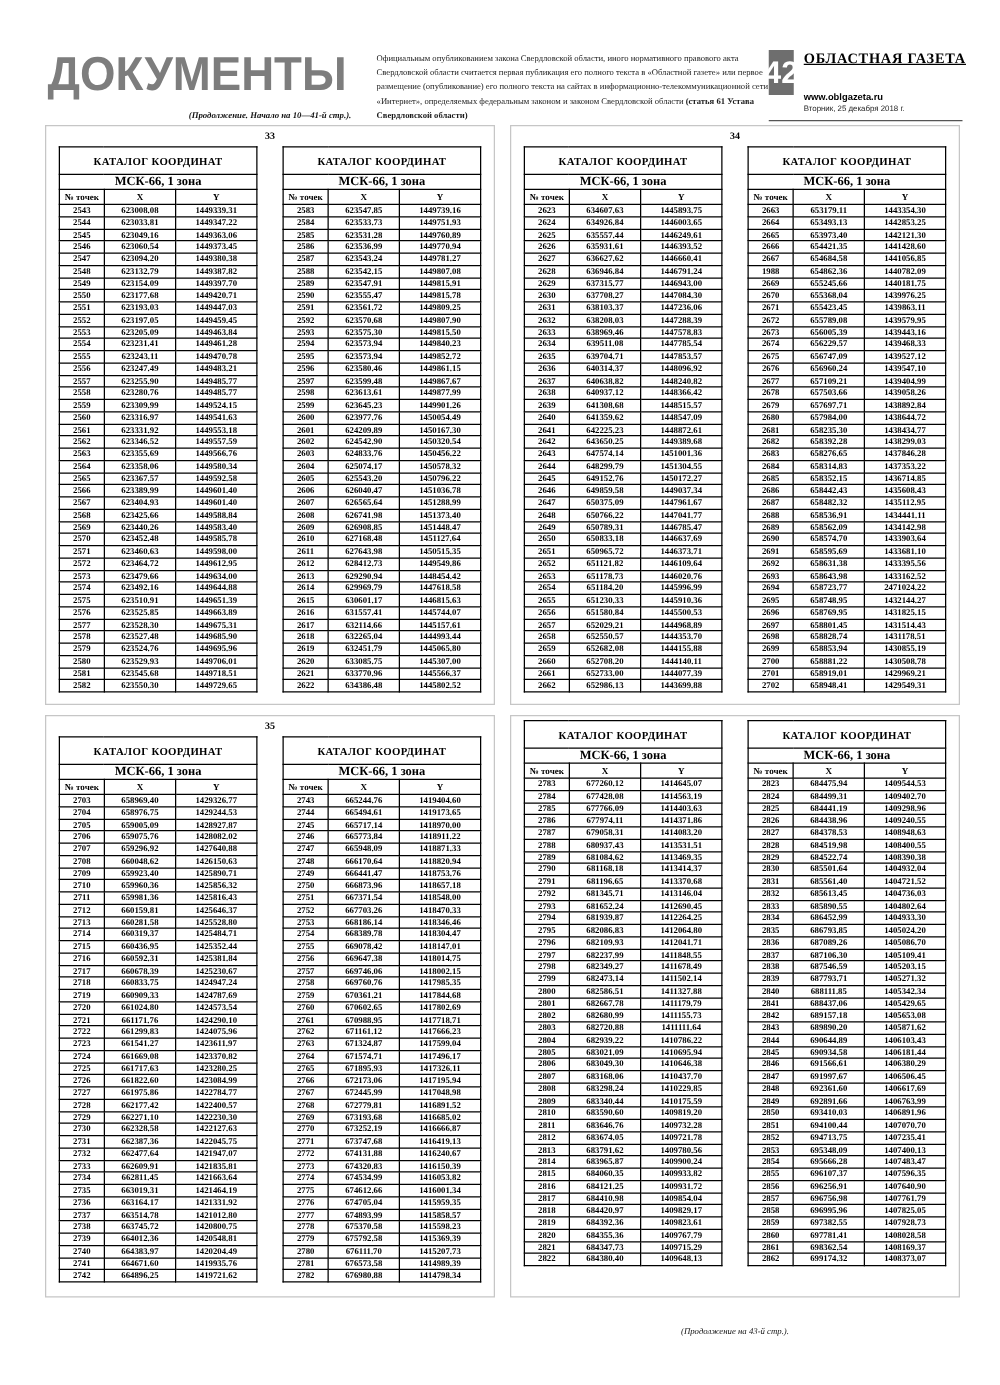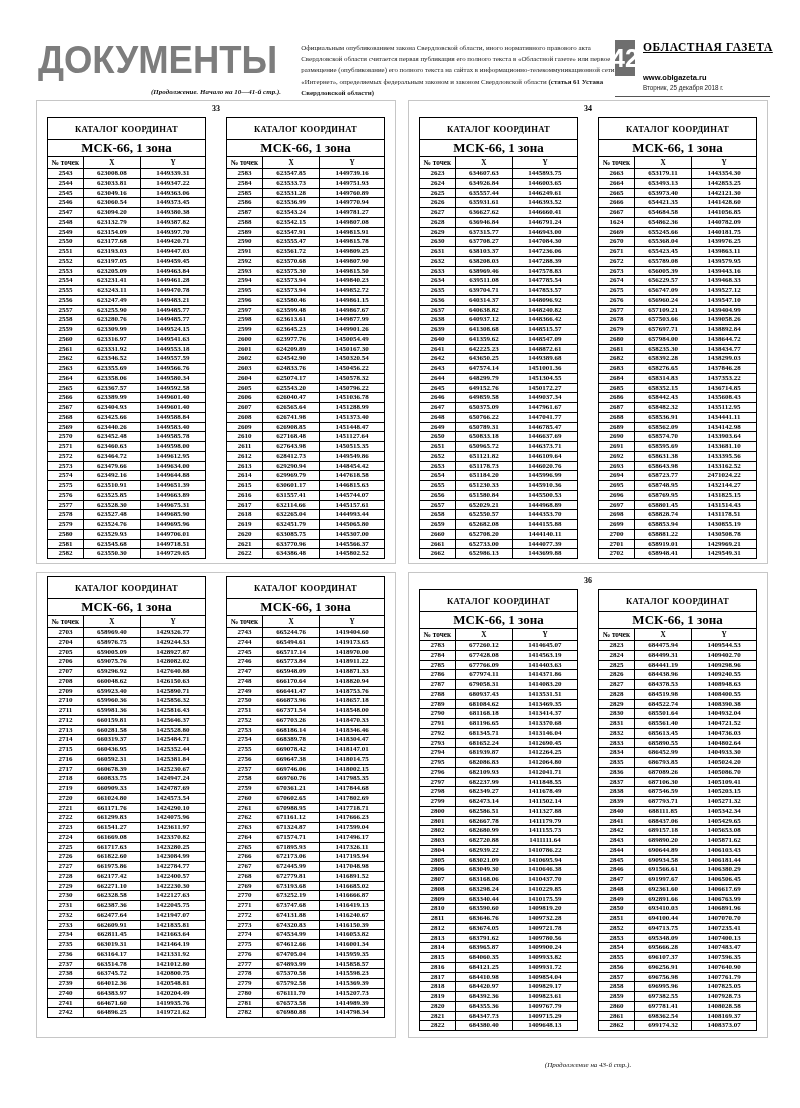--- a/index.html
+++ b/index.html
@@ -52,21 +52,21 @@
   .tables{display:flex;justify-content:center;gap:20px;}
   table.coord-table{
     border-collapse:collapse;width:158px;table-layout:fixed;
     font-size:7px;font-weight:bold;
   }
   table.coord-table th,table.coord-table td{
     border:1px solid #000;text-align:center;padding:0;
   }
   table.coord-table{border:1.5px solid #000;}
   .t-title{font-size:8.6px;letter-spacing:.3px;height:21px;}
-  .t-zone{font-size:13px;height:11px;}
+  .t-zone{font-size:10px;height:11px;}
   .t-cols th{font-size:7.2px;height:11px;}
   table.coord-table td{height:8.75px;font-size:7px;line-height:8.7px;}
   col.c-num{width:36px;}col.c-x{width:57px;}col.c-y{width:65px;}
   .cont-bottom{
     position:absolute;left:408px;top:1061px;width:360px;text-align:center;
     font-size:7px;font-style:italic;font-weight:normal;color:#111;
   }
 </style>
 </head>
 <body>
@@ -800,21 +800,21 @@
               <td>2666</td>
               <td>654421.35</td>
               <td>1441428.60</td>
             </tr>
             <tr>
               <td>2667</td>
               <td>654684.58</td>
               <td>1441056.85</td>
             </tr>
             <tr>
-              <td>1624</td>
+              <td>1988</td>
               <td>654862.36</td>
               <td>1440782.09</td>
             </tr>
             <tr>
               <td>2669</td>
               <td>655245.66</td>
               <td>1440181.75</td>
             </tr>
             <tr>
               <td>2670</td>
@@ -973,20 +973,469 @@
             </tr>
             <tr>
               <td>2701</td>
               <td>658919.01</td>
               <td>1429969.21</td>
             </tr>
             <tr>
               <td>2702</td>
               <td>658948.41</td>
               <td>1429549.31</td>
+            </tr>
+          </tbody>
+        </table>
+    </div>
+  </section>
+  <section class="quadrant">
+    <div class="qnum">35</div>
+    <div class="tables">
+      <table class="coord-table">
+          <colgroup>
+            <col class="c-num">
+            <col class="c-x">
+            <col class="c-y">
+          </colgroup>
+          <thead>
+            <tr>
+              <th colspan="3" class="t-title">КАТАЛОГ КООРДИНАТ</th>
+            </tr>
+            <tr>
+              <th colspan="3" class="t-zone">МСК-66, 1 зона</th>
+            </tr>
+            <tr class="t-cols">
+              <th>№ точек</th>
+              <th>X</th>
+              <th>Y</th>
+            </tr>
+          </thead>
+          <tbody>
+            <tr>
+              <td>2703</td>
+              <td>658969.40</td>
+              <td>1429326.77</td>
+            </tr>
+            <tr>
+              <td>2704</td>
+              <td>658976.75</td>
+              <td>1429244.53</td>
+            </tr>
+            <tr>
+              <td>2705</td>
+              <td>659005.09</td>
+              <td>1428927.87</td>
+            </tr>
+            <tr>
+              <td>2706</td>
+              <td>659075.76</td>
+              <td>1428082.02</td>
+            </tr>
+            <tr>
+              <td>2707</td>
+              <td>659296.92</td>
+              <td>1427640.88</td>
+            </tr>
+            <tr>
+              <td>2708</td>
+              <td>660048.62</td>
+              <td>1426150.63</td>
+            </tr>
+            <tr>
+              <td>2709</td>
+              <td>659923.40</td>
+              <td>1425890.71</td>
+            </tr>
+            <tr>
+              <td>2710</td>
+              <td>659960.36</td>
+              <td>1425856.32</td>
+            </tr>
+            <tr>
+              <td>2711</td>
+              <td>659981.36</td>
+              <td>1425816.43</td>
+            </tr>
+            <tr>
+              <td>2712</td>
+              <td>660159.81</td>
+              <td>1425646.37</td>
+            </tr>
+            <tr>
+              <td>2713</td>
+              <td>660281.58</td>
+              <td>1425528.80</td>
+            </tr>
+            <tr>
+              <td>2714</td>
+              <td>660319.37</td>
+              <td>1425484.71</td>
+            </tr>
+            <tr>
+              <td>2715</td>
+              <td>660436.95</td>
+              <td>1425352.44</td>
+            </tr>
+            <tr>
+              <td>2716</td>
+              <td>660592.31</td>
+              <td>1425381.84</td>
+            </tr>
+            <tr>
+              <td>2717</td>
+              <td>660678.39</td>
+              <td>1425230.67</td>
+            </tr>
+            <tr>
+              <td>2718</td>
+              <td>660833.75</td>
+              <td>1424947.24</td>
+            </tr>
+            <tr>
+              <td>2719</td>
+              <td>660909.33</td>
+              <td>1424787.69</td>
+            </tr>
+            <tr>
+              <td>2720</td>
+              <td>661024.80</td>
+              <td>1424573.54</td>
+            </tr>
+            <tr>
+              <td>2721</td>
+              <td>661171.76</td>
+              <td>1424290.10</td>
+            </tr>
+            <tr>
+              <td>2722</td>
+              <td>661299.83</td>
+              <td>1424075.96</td>
+            </tr>
+            <tr>
+              <td>2723</td>
+              <td>661541.27</td>
+              <td>1423611.97</td>
+            </tr>
+            <tr>
+              <td>2724</td>
+              <td>661669.08</td>
+              <td>1423370.82</td>
+            </tr>
+            <tr>
+              <td>2725</td>
+              <td>661717.63</td>
+              <td>1423280.25</td>
+            </tr>
+            <tr>
+              <td>2726</td>
+              <td>661822.60</td>
+              <td>1423084.99</td>
+            </tr>
+            <tr>
+              <td>2727</td>
+              <td>661975.86</td>
+              <td>1422784.77</td>
+            </tr>
+            <tr>
+              <td>2728</td>
+              <td>662177.42</td>
+              <td>1422400.57</td>
+            </tr>
+            <tr>
+              <td>2729</td>
+              <td>662271.10</td>
+              <td>1422230.30</td>
+            </tr>
+            <tr>
+              <td>2730</td>
+              <td>662328.58</td>
+              <td>1422127.63</td>
+            </tr>
+            <tr>
+              <td>2731</td>
+              <td>662387.36</td>
+              <td>1422045.75</td>
+            </tr>
+            <tr>
+              <td>2732</td>
+              <td>662477.64</td>
+              <td>1421947.07</td>
+            </tr>
+            <tr>
+              <td>2733</td>
+              <td>662609.91</td>
+              <td>1421835.81</td>
+            </tr>
+            <tr>
+              <td>2734</td>
+              <td>662811.45</td>
+              <td>1421663.64</td>
+            </tr>
+            <tr>
+              <td>2735</td>
+              <td>663019.31</td>
+              <td>1421464.19</td>
+            </tr>
+            <tr>
+              <td>2736</td>
+              <td>663164.17</td>
+              <td>1421331.92</td>
+            </tr>
+            <tr>
+              <td>2737</td>
+              <td>663514.78</td>
+              <td>1421012.80</td>
+            </tr>
+            <tr>
+              <td>2738</td>
+              <td>663745.72</td>
+              <td>1420800.75</td>
+            </tr>
+            <tr>
+              <td>2739</td>
+              <td>664012.36</td>
+              <td>1420548.81</td>
+            </tr>
+            <tr>
+              <td>2740</td>
+              <td>664383.97</td>
+              <td>1420204.49</td>
+            </tr>
+            <tr>
+              <td>2741</td>
+              <td>664671.60</td>
+              <td>1419935.76</td>
+            </tr>
+            <tr>
+              <td>2742</td>
+              <td>664896.25</td>
+              <td>1419721.62</td>
+            </tr>
+          </tbody>
+        </table>
+      <table class="coord-table">
+          <colgroup>
+            <col class="c-num">
+            <col class="c-x">
+            <col class="c-y">
+          </colgroup>
+          <thead>
+            <tr>
+              <th colspan="3" class="t-title">КАТАЛОГ КООРДИНАТ</th>
+            </tr>
+            <tr>
+              <th colspan="3" class="t-zone">МСК-66, 1 зона</th>
+            </tr>
+            <tr class="t-cols">
+              <th>№ точек</th>
+              <th>X</th>
+              <th>Y</th>
+            </tr>
+          </thead>
+          <tbody>
+            <tr>
+              <td>2743</td>
+              <td>665244.76</td>
+              <td>1419404.60</td>
+            </tr>
+            <tr>
+              <td>2744</td>
+              <td>665494.61</td>
+              <td>1419173.65</td>
+            </tr>
+            <tr>
+              <td>2745</td>
+              <td>665717.14</td>
+              <td>1418970.00</td>
+            </tr>
+            <tr>
+              <td>2746</td>
+              <td>665773.84</td>
+              <td>1418911.22</td>
+            </tr>
+            <tr>
+              <td>2747</td>
+              <td>665948.09</td>
+              <td>1418871.33</td>
+            </tr>
+            <tr>
+              <td>2748</td>
+              <td>666170.64</td>
+              <td>1418820.94</td>
+            </tr>
+            <tr>
+              <td>2749</td>
+              <td>666441.47</td>
+              <td>1418753.76</td>
+            </tr>
+            <tr>
+              <td>2750</td>
+              <td>666873.96</td>
+              <td>1418657.18</td>
+            </tr>
+            <tr>
+              <td>2751</td>
+              <td>667371.54</td>
+              <td>1418548.00</td>
+            </tr>
+            <tr>
+              <td>2752</td>
+              <td>667703.26</td>
+              <td>1418470.33</td>
+            </tr>
+            <tr>
+              <td>2753</td>
+              <td>668186.14</td>
+              <td>1418346.46</td>
+            </tr>
+            <tr>
+              <td>2754</td>
+              <td>668389.78</td>
+              <td>1418304.47</td>
+            </tr>
+            <tr>
+              <td>2755</td>
+              <td>669078.42</td>
+              <td>1418147.01</td>
+            </tr>
+            <tr>
+              <td>2756</td>
+              <td>669647.38</td>
+              <td>1418014.75</td>
+            </tr>
+            <tr>
+              <td>2757</td>
+              <td>669746.06</td>
+              <td>1418002.15</td>
+            </tr>
+            <tr>
+              <td>2758</td>
+              <td>669760.76</td>
+              <td>1417985.35</td>
+            </tr>
+            <tr>
+              <td>2759</td>
+              <td>670361.21</td>
+              <td>1417844.68</td>
+            </tr>
+            <tr>
+              <td>2760</td>
+              <td>670602.65</td>
+              <td>1417802.69</td>
+            </tr>
+            <tr>
+              <td>2761</td>
+              <td>670988.95</td>
+              <td>1417718.71</td>
+            </tr>
+            <tr>
+              <td>2762</td>
+              <td>671161.12</td>
+              <td>1417666.23</td>
+            </tr>
+            <tr>
+              <td>2763</td>
+              <td>671324.87</td>
+              <td>1417599.04</td>
+            </tr>
+            <tr>
+              <td>2764</td>
+              <td>671574.71</td>
+              <td>1417496.17</td>
+            </tr>
+            <tr>
+              <td>2765</td>
+              <td>671895.93</td>
+              <td>1417326.11</td>
+            </tr>
+            <tr>
+              <td>2766</td>
+              <td>672173.06</td>
+              <td>1417195.94</td>
+            </tr>
+            <tr>
+              <td>2767</td>
+              <td>672445.99</td>
+              <td>1417048.98</td>
+            </tr>
+            <tr>
+              <td>2768</td>
+              <td>672779.81</td>
+              <td>1416891.52</td>
+            </tr>
+            <tr>
+              <td>2769</td>
+              <td>673193.68</td>
+              <td>1416685.02</td>
+            </tr>
+            <tr>
+              <td>2770</td>
+              <td>673252.19</td>
+              <td>1416666.87</td>
+            </tr>
+            <tr>
+              <td>2771</td>
+              <td>673747.68</td>
+              <td>1416419.13</td>
+            </tr>
+            <tr>
+              <td>2772</td>
+              <td>674131.88</td>
+              <td>1416240.67</td>
+            </tr>
+            <tr>
+              <td>2773</td>
+              <td>674320.83</td>
+              <td>1416150.39</td>
+            </tr>
+            <tr>
+              <td>2774</td>
+              <td>674534.99</td>
+              <td>1416053.82</td>
+            </tr>
+            <tr>
+              <td>2775</td>
+              <td>674612.66</td>
+              <td>1416001.34</td>
+            </tr>
+            <tr>
+              <td>2776</td>
+              <td>674705.04</td>
+              <td>1415959.35</td>
+            </tr>
+            <tr>
+              <td>2777</td>
+              <td>674893.99</td>
+              <td>1415858.57</td>
+            </tr>
+            <tr>
+              <td>2778</td>
+              <td>675370.58</td>
+              <td>1415598.23</td>
+            </tr>
+            <tr>
+              <td>2779</td>
+              <td>675792.58</td>
+              <td>1415369.39</td>
+            </tr>
+            <tr>
+              <td>2780</td>
+              <td>676111.70</td>
+              <td>1415207.73</td>
+            </tr>
+            <tr>
+              <td>2781</td>
+              <td>676573.58</td>
+              <td>1414989.39</td>
+            </tr>
+            <tr>
+              <td>2782</td>
+              <td>676980.88</td>
+              <td>1414798.34</td>
             </tr>
           </tbody>
         </table>
     </div>
   </section>
   <section class="quadrant">
     <div class="tables">
       <table class="coord-table">
           <colgroup>
             <col class="c-num">
@@ -1001,218 +1450,218 @@
               <th colspan="3" class="t-zone">МСК-66, 1 зона</th>
             </tr>
             <tr class="t-cols">
               <th>№ точек</th>
               <th>X</th>
               <th>Y</th>
             </tr>
           </thead>
           <tbody>
             <tr>
-              <td>2703</td>
-              <td>658969.40</td>
-              <td>1429326.77</td>
-            </tr>
-            <tr>
-              <td>2704</td>
-              <td>658976.75</td>
-              <td>1429244.53</td>
-            </tr>
-            <tr>
-              <td>2705</td>
-              <td>659005.09</td>
-              <td>1428927.87</td>
-            </tr>
-            <tr>
-              <td>2706</td>
-              <td>659075.76</td>
-              <td>1428082.02</td>
-            </tr>
-            <tr>
-              <td>2707</td>
-              <td>659296.92</td>
-              <td>1427640.88</td>
-            </tr>
-            <tr>
-              <td>2708</td>
-              <td>660048.62</td>
-              <td>1426150.63</td>
-            </tr>
-            <tr>
-              <td>2709</td>
-              <td>659923.40</td>
-              <td>1425890.71</td>
-            </tr>
-            <tr>
-              <td>2710</td>
-              <td>659960.36</td>
-              <td>1425856.32</td>
-            </tr>
-            <tr>
-              <td>2711</td>
-              <td>659981.36</td>
-              <td>1425816.43</td>
-            </tr>
-            <tr>
-              <td>2712</td>
-              <td>660159.81</td>
-              <td>1425646.37</td>
-            </tr>
-            <tr>
-              <td>2713</td>
-              <td>660281.58</td>
-              <td>1425528.80</td>
-            </tr>
-            <tr>
-              <td>2714</td>
-              <td>660319.37</td>
-              <td>1425484.71</td>
-            </tr>
-            <tr>
-              <td>2715</td>
-              <td>660436.95</td>
-              <td>1425352.44</td>
-            </tr>
-            <tr>
-              <td>2716</td>
-              <td>660592.31</td>
-              <td>1425381.84</td>
-            </tr>
-            <tr>
-              <td>2717</td>
-              <td>660678.39</td>
-              <td>1425230.67</td>
-            </tr>
-            <tr>
-              <td>2718</td>
-              <td>660833.75</td>
-              <td>1424947.24</td>
-            </tr>
-            <tr>
-              <td>2719</td>
-              <td>660909.33</td>
-              <td>1424787.69</td>
-            </tr>
-            <tr>
-              <td>2720</td>
-              <td>661024.80</td>
-              <td>1424573.54</td>
-            </tr>
-            <tr>
-              <td>2721</td>
-              <td>661171.76</td>
-              <td>1424290.10</td>
-            </tr>
-            <tr>
-              <td>2722</td>
-              <td>661299.83</td>
-              <td>1424075.96</td>
-            </tr>
-            <tr>
-              <td>2723</td>
-              <td>661541.27</td>
-              <td>1423611.97</td>
-            </tr>
-            <tr>
-              <td>2724</td>
-              <td>661669.08</td>
-              <td>1423370.82</td>
-            </tr>
-            <tr>
-              <td>2725</td>
-              <td>661717.63</td>
-              <td>1423280.25</td>
-            </tr>
-            <tr>
-              <td>2726</td>
-              <td>661822.60</td>
-              <td>1423084.99</td>
-            </tr>
-            <tr>
-              <td>2727</td>
-              <td>661975.86</td>
-              <td>1422784.77</td>
-            </tr>
-            <tr>
-              <td>2728</td>
-              <td>662177.42</td>
-              <td>1422400.57</td>
-            </tr>
-            <tr>
-              <td>2729</td>
-              <td>662271.10</td>
-              <td>1422230.30</td>
-            </tr>
-            <tr>
-              <td>2730</td>
-              <td>662328.58</td>
-              <td>1422127.63</td>
-            </tr>
-            <tr>
-              <td>2731</td>
-              <td>662387.36</td>
-              <td>1422045.75</td>
-            </tr>
-            <tr>
-              <td>2732</td>
-              <td>662477.64</td>
-              <td>1421947.07</td>
-            </tr>
-            <tr>
-              <td>2733</td>
-              <td>662609.91</td>
-              <td>1421835.81</td>
-            </tr>
-            <tr>
-              <td>2734</td>
-              <td>662811.45</td>
-              <td>1421663.64</td>
-            </tr>
-            <tr>
-              <td>2735</td>
-              <td>663019.31</td>
-              <td>1421464.19</td>
-            </tr>
-            <tr>
-              <td>2736</td>
-              <td>663164.17</td>
-              <td>1421331.92</td>
-            </tr>
-            <tr>
-              <td>2737</td>
-              <td>663514.78</td>
-              <td>1421012.80</td>
-            </tr>
-            <tr>
-              <td>2738</td>
-              <td>663745.72</td>
-              <td>1420800.75</td>
-            </tr>
-            <tr>
-              <td>2739</td>
-              <td>664012.36</td>
-              <td>1420548.81</td>
-            </tr>
-            <tr>
-              <td>2740</td>
-              <td>664383.97</td>
-              <td>1420204.49</td>
-            </tr>
-            <tr>
-              <td>2741</td>
-              <td>664671.60</td>
-              <td>1419935.76</td>
-            </tr>
-            <tr>
-              <td>2742</td>
-              <td>664896.25</td>
-              <td>1419721.62</td>
+              <td>2783</td>
+              <td>677260.12</td>
+              <td>1414645.07</td>
+            </tr>
+            <tr>
+              <td>2784</td>
+              <td>677428.08</td>
+              <td>1414563.19</td>
+            </tr>
+            <tr>
+              <td>2785</td>
+              <td>677766.09</td>
+              <td>1414403.63</td>
+            </tr>
+            <tr>
+              <td>2786</td>
+              <td>677974.11</td>
+              <td>1414371.86</td>
+            </tr>
+            <tr>
+              <td>2787</td>
+              <td>679058.31</td>
+              <td>1414083.20</td>
+            </tr>
+            <tr>
+              <td>2788</td>
+              <td>680937.43</td>
+              <td>1413531.51</td>
+            </tr>
+            <tr>
+              <td>2789</td>
+              <td>681084.62</td>
+              <td>1413469.35</td>
+            </tr>
+            <tr>
+              <td>2790</td>
+              <td>681168.18</td>
+              <td>1413414.37</td>
+            </tr>
+            <tr>
+              <td>2791</td>
+              <td>681196.65</td>
+              <td>1413370.68</td>
+            </tr>
+            <tr>
+              <td>2792</td>
+              <td>681345.71</td>
+              <td>1413146.04</td>
+            </tr>
+            <tr>
+              <td>2793</td>
+              <td>681652.24</td>
+              <td>1412690.45</td>
+            </tr>
+            <tr>
+              <td>2794</td>
+              <td>681939.87</td>
+              <td>1412264.25</td>
+            </tr>
+            <tr>
+              <td>2795</td>
+              <td>682086.83</td>
+              <td>1412064.80</td>
+            </tr>
+            <tr>
+              <td>2796</td>
+              <td>682109.93</td>
+              <td>1412041.71</td>
+            </tr>
+            <tr>
+              <td>2797</td>
+              <td>682237.99</td>
+              <td>1411848.55</td>
+            </tr>
+            <tr>
+              <td>2798</td>
+              <td>682349.27</td>
+              <td>1411678.49</td>
+            </tr>
+            <tr>
+              <td>2799</td>
+              <td>682473.14</td>
+              <td>1411502.14</td>
+            </tr>
+            <tr>
+              <td>2800</td>
+              <td>682586.51</td>
+              <td>1411327.88</td>
+            </tr>
+            <tr>
+              <td>2801</td>
+              <td>682667.78</td>
+              <td>1411179.79</td>
+            </tr>
+            <tr>
+              <td>2802</td>
+              <td>682680.99</td>
+              <td>1411155.73</td>
+            </tr>
+            <tr>
+              <td>2803</td>
+              <td>682720.88</td>
+              <td>1411111.64</td>
+            </tr>
+            <tr>
+              <td>2804</td>
+              <td>682939.22</td>
+              <td>1410786.22</td>
+            </tr>
+            <tr>
+              <td>2805</td>
+              <td>683021.09</td>
+              <td>1410695.94</td>
+            </tr>
+            <tr>
+              <td>2806</td>
+              <td>683049.30</td>
+              <td>1410646.38</td>
+            </tr>
+            <tr>
+              <td>2807</td>
+              <td>683168.06</td>
+              <td>1410437.70</td>
+            </tr>
+            <tr>
+              <td>2808</td>
+              <td>683298.24</td>
+              <td>1410229.85</td>
+            </tr>
+            <tr>
+              <td>2809</td>
+              <td>683340.44</td>
+              <td>1410175.59</td>
+            </tr>
+            <tr>
+              <td>2810</td>
+              <td>683590.60</td>
+              <td>1409819.20</td>
+            </tr>
+            <tr>
+              <td>2811</td>
+              <td>683646.76</td>
+              <td>1409732.28</td>
+            </tr>
+            <tr>
+              <td>2812</td>
+              <td>683674.05</td>
+              <td>1409721.78</td>
+            </tr>
+            <tr>
+              <td>2813</td>
+              <td>683791.62</td>
+              <td>1409780.56</td>
+            </tr>
+            <tr>
+              <td>2814</td>
+              <td>683965.87</td>
+              <td>1409900.24</td>
+            </tr>
+            <tr>
+              <td>2815</td>
+              <td>684060.35</td>
+              <td>1409933.82</td>
+            </tr>
+            <tr>
+              <td>2816</td>
+              <td>684121.25</td>
+              <td>1409931.72</td>
+            </tr>
+            <tr>
+              <td>2817</td>
+              <td>684410.98</td>
+              <td>1409854.04</td>
+            </tr>
+            <tr>
+              <td>2818</td>
+              <td>684420.97</td>
+              <td>1409829.17</td>
+            </tr>
+            <tr>
+              <td>2819</td>
+              <td>684392.36</td>
+              <td>1409823.61</td>
+            </tr>
+            <tr>
+              <td>2820</td>
+              <td>684355.36</td>
+              <td>1409767.79</td>
+            </tr>
+            <tr>
+              <td>2821</td>
+              <td>684347.73</td>
+              <td>1409715.29</td>
+            </tr>
+            <tr>
+              <td>2822</td>
+              <td>684380.40</td>
+              <td>1409648.13</td>
             </tr>
           </tbody>
         </table>
       <table class="coord-table">
           <colgroup>
             <col class="c-num">
             <col class="c-x">
             <col class="c-y">
           </colgroup>
           <thead>
@@ -1223,469 +1672,20 @@
               <th colspan="3" class="t-zone">МСК-66, 1 зона</th>
             </tr>
             <tr class="t-cols">
               <th>№ точек</th>
               <th>X</th>
               <th>Y</th>
             </tr>
           </thead>
           <tbody>
             <tr>
-              <td>2743</td>
-              <td>665244.76</td>
-              <td>1419404.60</td>
-            </tr>
-            <tr>
-              <td>2744</td>
-              <td>665494.61</td>
-              <td>1419173.65</td>
-            </tr>
-            <tr>
-              <td>2745</td>
-              <td>665717.14</td>
-              <td>1418970.00</td>
-            </tr>
-            <tr>
-              <td>2746</td>
-              <td>665773.84</td>
-              <td>1418911.22</td>
-            </tr>
-            <tr>
-              <td>2747</td>
-              <td>665948.09</td>
-              <td>1418871.33</td>
-            </tr>
-            <tr>
-              <td>2748</td>
-              <td>666170.64</td>
-              <td>1418820.94</td>
-            </tr>
-            <tr>
-              <td>2749</td>
-              <td>666441.47</td>
-              <td>1418753.76</td>
-            </tr>
-            <tr>
-              <td>2750</td>
-              <td>666873.96</td>
-              <td>1418657.18</td>
-            </tr>
-            <tr>
-              <td>2751</td>
-              <td>667371.54</td>
-              <td>1418548.00</td>
-            </tr>
-            <tr>
-              <td>2752</td>
-              <td>667703.26</td>
-              <td>1418470.33</td>
-            </tr>
-            <tr>
-              <td>2753</td>
-              <td>668186.14</td>
-              <td>1418346.46</td>
-            </tr>
-            <tr>
-              <td>2754</td>
-              <td>668389.78</td>
-              <td>1418304.47</td>
-            </tr>
-            <tr>
-              <td>2755</td>
-              <td>669078.42</td>
-              <td>1418147.01</td>
-            </tr>
-            <tr>
-              <td>2756</td>
-              <td>669647.38</td>
-              <td>1418014.75</td>
-            </tr>
-            <tr>
-              <td>2757</td>
-              <td>669746.06</td>
-              <td>1418002.15</td>
-            </tr>
-            <tr>
-              <td>2758</td>
-              <td>669760.76</td>
-              <td>1417985.35</td>
-            </tr>
-            <tr>
-              <td>2759</td>
-              <td>670361.21</td>
-              <td>1417844.68</td>
-            </tr>
-            <tr>
-              <td>2760</td>
-              <td>670602.65</td>
-              <td>1417802.69</td>
-            </tr>
-            <tr>
-              <td>2761</td>
-              <td>670988.95</td>
-              <td>1417718.71</td>
-            </tr>
-            <tr>
-              <td>2762</td>
-              <td>671161.12</td>
-              <td>1417666.23</td>
-            </tr>
-            <tr>
-              <td>2763</td>
-              <td>671324.87</td>
-              <td>1417599.04</td>
-            </tr>
-            <tr>
-              <td>2764</td>
-              <td>671574.71</td>
-              <td>1417496.17</td>
-            </tr>
-            <tr>
-              <td>2765</td>
-              <td>671895.93</td>
-              <td>1417326.11</td>
-            </tr>
-            <tr>
-              <td>2766</td>
-              <td>672173.06</td>
-              <td>1417195.94</td>
-            </tr>
-            <tr>
-              <td>2767</td>
-              <td>672445.99</td>
-              <td>1417048.98</td>
-            </tr>
-            <tr>
-              <td>2768</td>
-              <td>672779.81</td>
-              <td>1416891.52</td>
-            </tr>
-            <tr>
-              <td>2769</td>
-              <td>673193.68</td>
-              <td>1416685.02</td>
-            </tr>
-            <tr>
-              <td>2770</td>
-              <td>673252.19</td>
-              <td>1416666.87</td>
-            </tr>
-            <tr>
-              <td>2771</td>
-              <td>673747.68</td>
-              <td>1416419.13</td>
-            </tr>
-            <tr>
-              <td>2772</td>
-              <td>674131.88</td>
-              <td>1416240.67</td>
-            </tr>
-            <tr>
-              <td>2773</td>
-              <td>674320.83</td>
-              <td>1416150.39</td>
-            </tr>
-            <tr>
-              <td>2774</td>
-              <td>674534.99</td>
-              <td>1416053.82</td>
-            </tr>
-            <tr>
-              <td>2775</td>
-              <td>674612.66</td>
-              <td>1416001.34</td>
-            </tr>
-            <tr>
-              <td>2776</td>
-              <td>674705.04</td>
-              <td>1415959.35</td>
-            </tr>
-            <tr>
-              <td>2777</td>
-              <td>674893.99</td>
-              <td>1415858.57</td>
-            </tr>
-            <tr>
-              <td>2778</td>
-              <td>675370.58</td>
-              <td>1415598.23</td>
-            </tr>
-            <tr>
-              <td>2779</td>
-              <td>675792.58</td>
-              <td>1415369.39</td>
-            </tr>
-            <tr>
-              <td>2780</td>
-              <td>676111.70</td>
-              <td>1415207.73</td>
-            </tr>
-            <tr>
-              <td>2781</td>
-              <td>676573.58</td>
-              <td>1414989.39</td>
-            </tr>
-            <tr>
-              <td>2782</td>
-              <td>676980.88</td>
-              <td>1414798.34</td>
-            </tr>
-          </tbody>
-        </table>
-    </div>
-  </section>
-  <section class="quadrant">
-    <div class="qnum">36</div>
-    <div class="tables">
-      <table class="coord-table">
-          <colgroup>
-            <col class="c-num">
-            <col class="c-x">
-            <col class="c-y">
-          </colgroup>
-          <thead>
-            <tr>
-              <th colspan="3" class="t-title">КАТАЛОГ КООРДИНАТ</th>
-            </tr>
-            <tr>
-              <th colspan="3" class="t-zone">МСК-66, 1 зона</th>
-            </tr>
-            <tr class="t-cols">
-              <th>№ точек</th>
-              <th>X</th>
-              <th>Y</th>
-            </tr>
-          </thead>
-          <tbody>
-            <tr>
-              <td>2783</td>
-              <td>677260.12</td>
-              <td>1414645.07</td>
-            </tr>
-            <tr>
-              <td>2784</td>
-              <td>677428.08</td>
-              <td>1414563.19</td>
-            </tr>
-            <tr>
-              <td>2785</td>
-              <td>677766.09</td>
-              <td>1414403.63</td>
-            </tr>
-            <tr>
-              <td>2786</td>
-              <td>677974.11</td>
-              <td>1414371.86</td>
-            </tr>
-            <tr>
-              <td>2787</td>
-              <td>679058.31</td>
-              <td>1414083.20</td>
-            </tr>
-            <tr>
-              <td>2788</td>
-              <td>680937.43</td>
-              <td>1413531.51</td>
-            </tr>
-            <tr>
-              <td>2789</td>
-              <td>681084.62</td>
-              <td>1413469.35</td>
-            </tr>
-            <tr>
-              <td>2790</td>
-              <td>681168.18</td>
-              <td>1413414.37</td>
-            </tr>
-            <tr>
-              <td>2791</td>
-              <td>681196.65</td>
-              <td>1413370.68</td>
-            </tr>
-            <tr>
-              <td>2792</td>
-              <td>681345.71</td>
-              <td>1413146.04</td>
-            </tr>
-            <tr>
-              <td>2793</td>
-              <td>681652.24</td>
-              <td>1412690.45</td>
-            </tr>
-            <tr>
-              <td>2794</td>
-              <td>681939.87</td>
-              <td>1412264.25</td>
-            </tr>
-            <tr>
-              <td>2795</td>
-              <td>682086.83</td>
-              <td>1412064.80</td>
-            </tr>
-            <tr>
-              <td>2796</td>
-              <td>682109.93</td>
-              <td>1412041.71</td>
-            </tr>
-            <tr>
-              <td>2797</td>
-              <td>682237.99</td>
-              <td>1411848.55</td>
-            </tr>
-            <tr>
-              <td>2798</td>
-              <td>682349.27</td>
-              <td>1411678.49</td>
-            </tr>
-            <tr>
-              <td>2799</td>
-              <td>682473.14</td>
-              <td>1411502.14</td>
-            </tr>
-            <tr>
-              <td>2800</td>
-              <td>682586.51</td>
-              <td>1411327.88</td>
-            </tr>
-            <tr>
-              <td>2801</td>
-              <td>682667.78</td>
-              <td>1411179.79</td>
-            </tr>
-            <tr>
-              <td>2802</td>
-              <td>682680.99</td>
-              <td>1411155.73</td>
-            </tr>
-            <tr>
-              <td>2803</td>
-              <td>682720.88</td>
-              <td>1411111.64</td>
-            </tr>
-            <tr>
-              <td>2804</td>
-              <td>682939.22</td>
-              <td>1410786.22</td>
-            </tr>
-            <tr>
-              <td>2805</td>
-              <td>683021.09</td>
-              <td>1410695.94</td>
-            </tr>
-            <tr>
-              <td>2806</td>
-              <td>683049.30</td>
-              <td>1410646.38</td>
-            </tr>
-            <tr>
-              <td>2807</td>
-              <td>683168.06</td>
-              <td>1410437.70</td>
-            </tr>
-            <tr>
-              <td>2808</td>
-              <td>683298.24</td>
-              <td>1410229.85</td>
-            </tr>
-            <tr>
-              <td>2809</td>
-              <td>683340.44</td>
-              <td>1410175.59</td>
-            </tr>
-            <tr>
-              <td>2810</td>
-              <td>683590.60</td>
-              <td>1409819.20</td>
-            </tr>
-            <tr>
-              <td>2811</td>
-              <td>683646.76</td>
-              <td>1409732.28</td>
-            </tr>
-            <tr>
-              <td>2812</td>
-              <td>683674.05</td>
-              <td>1409721.78</td>
-            </tr>
-            <tr>
-              <td>2813</td>
-              <td>683791.62</td>
-              <td>1409780.56</td>
-            </tr>
-            <tr>
-              <td>2814</td>
-              <td>683965.87</td>
-              <td>1409900.24</td>
-            </tr>
-            <tr>
-              <td>2815</td>
-              <td>684060.35</td>
-              <td>1409933.82</td>
-            </tr>
-            <tr>
-              <td>2816</td>
-              <td>684121.25</td>
-              <td>1409931.72</td>
-            </tr>
-            <tr>
-              <td>2817</td>
-              <td>684410.98</td>
-              <td>1409854.04</td>
-            </tr>
-            <tr>
-              <td>2818</td>
-              <td>684420.97</td>
-              <td>1409829.17</td>
-            </tr>
-            <tr>
-              <td>2819</td>
-              <td>684392.36</td>
-              <td>1409823.61</td>
-            </tr>
-            <tr>
-              <td>2820</td>
-              <td>684355.36</td>
-              <td>1409767.79</td>
-            </tr>
-            <tr>
-              <td>2821</td>
-              <td>684347.73</td>
-              <td>1409715.29</td>
-            </tr>
-            <tr>
-              <td>2822</td>
-              <td>684380.40</td>
-              <td>1409648.13</td>
-            </tr>
-          </tbody>
-        </table>
-      <table class="coord-table">
-          <colgroup>
-            <col class="c-num">
-            <col class="c-x">
-            <col class="c-y">
-          </colgroup>
-          <thead>
-            <tr>
-              <th colspan="3" class="t-title">КАТАЛОГ КООРДИНАТ</th>
-            </tr>
-            <tr>
-              <th colspan="3" class="t-zone">МСК-66, 1 зона</th>
-            </tr>
-            <tr class="t-cols">
-              <th>№ точек</th>
-              <th>X</th>
-              <th>Y</th>
-            </tr>
-          </thead>
-          <tbody>
-            <tr>
               <td>2823</td>
               <td>684475.94</td>
               <td>1409544.53</td>
             </tr>
             <tr>
               <td>2824</td>
               <td>684499.31</td>
               <td>1409402.70</td>
             </tr>
             <tr>

